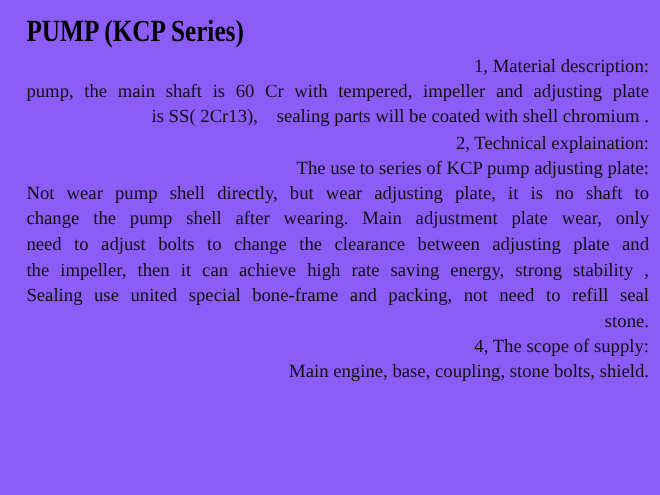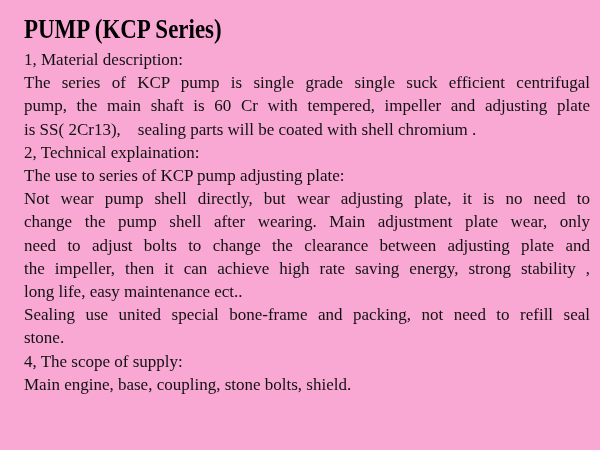--- a/index.html
+++ b/index.html
@@ -7,21 +7,21 @@
     padding: 0;
     width: 600px;
     height: 450px;
     overflow: hidden;
     background: #ffffff;
   }
   .page {
     position: relative;
     width: 600px;
     height: 450px;
-    background: #f9a8d4;
+    background: #8b5cf6;
     font-family: "Liberation Serif", "DejaVu Serif", serif;
     color: #111111;
   }
   .content {
     position: absolute;
     left: 24px;
     top: 12px;
     width: 566px;
   }
   h1.title {
@@ -37,46 +37,44 @@
     transform: scaleX(0.82);
     transform-origin: left center;
   }
   .body-text {
     width: 566px;
   }
   .line {
     font-size: 17px;
     line-height: 23.2px;
     white-space: pre-wrap;
-    text-align: left;
+    text-align: right;
     color: #111111;
   }
   .line.just {
     white-space: normal;
     text-align: justify;
     text-align-last: justify;
   }
 </style>
 </head>
 <body>
 
 <div class="page">
   <div class="content">
     <h1 class="title">PUMP (KCP Series)</h1>
     <div class="body-text">
         <div class="line">1, Material description:</div>
-        <div class="line just">The series of KCP pump is single grade single suck efficient centrifugal</div>
         <div class="line just">pump, the main shaft is 60 Cr with tempered, impeller and adjusting plate</div>
         <div class="line">is SS( 2Cr13),    sealing parts will be coated with shell chromium .</div>
         <div class="line">2, Technical explaination:</div>
         <div class="line">The use to series of KCP pump adjusting plate:</div>
-        <div class="line just">Not wear pump shell directly, but wear adjusting plate, it is no need to</div>
+        <div class="line just">Not wear pump shell directly, but wear adjusting plate, it is no shaft to</div>
         <div class="line just">change the pump shell after wearing. Main adjustment plate wear, only</div>
         <div class="line just">need to adjust bolts to change the clearance between adjusting plate and</div>
         <div class="line just">the impeller, then it can achieve high rate saving energy, strong stability ,</div>
-        <div class="line">long life, easy maintenance ect..</div>
         <div class="line just">Sealing use united special bone-frame and packing, not need to refill seal</div>
         <div class="line">stone.</div>
         <div class="line">4, The scope of supply:</div>
         <div class="line">Main engine, base, coupling, stone bolts, shield.</div>
       </div>
   </div>
 </div>
 
 </body></html>

